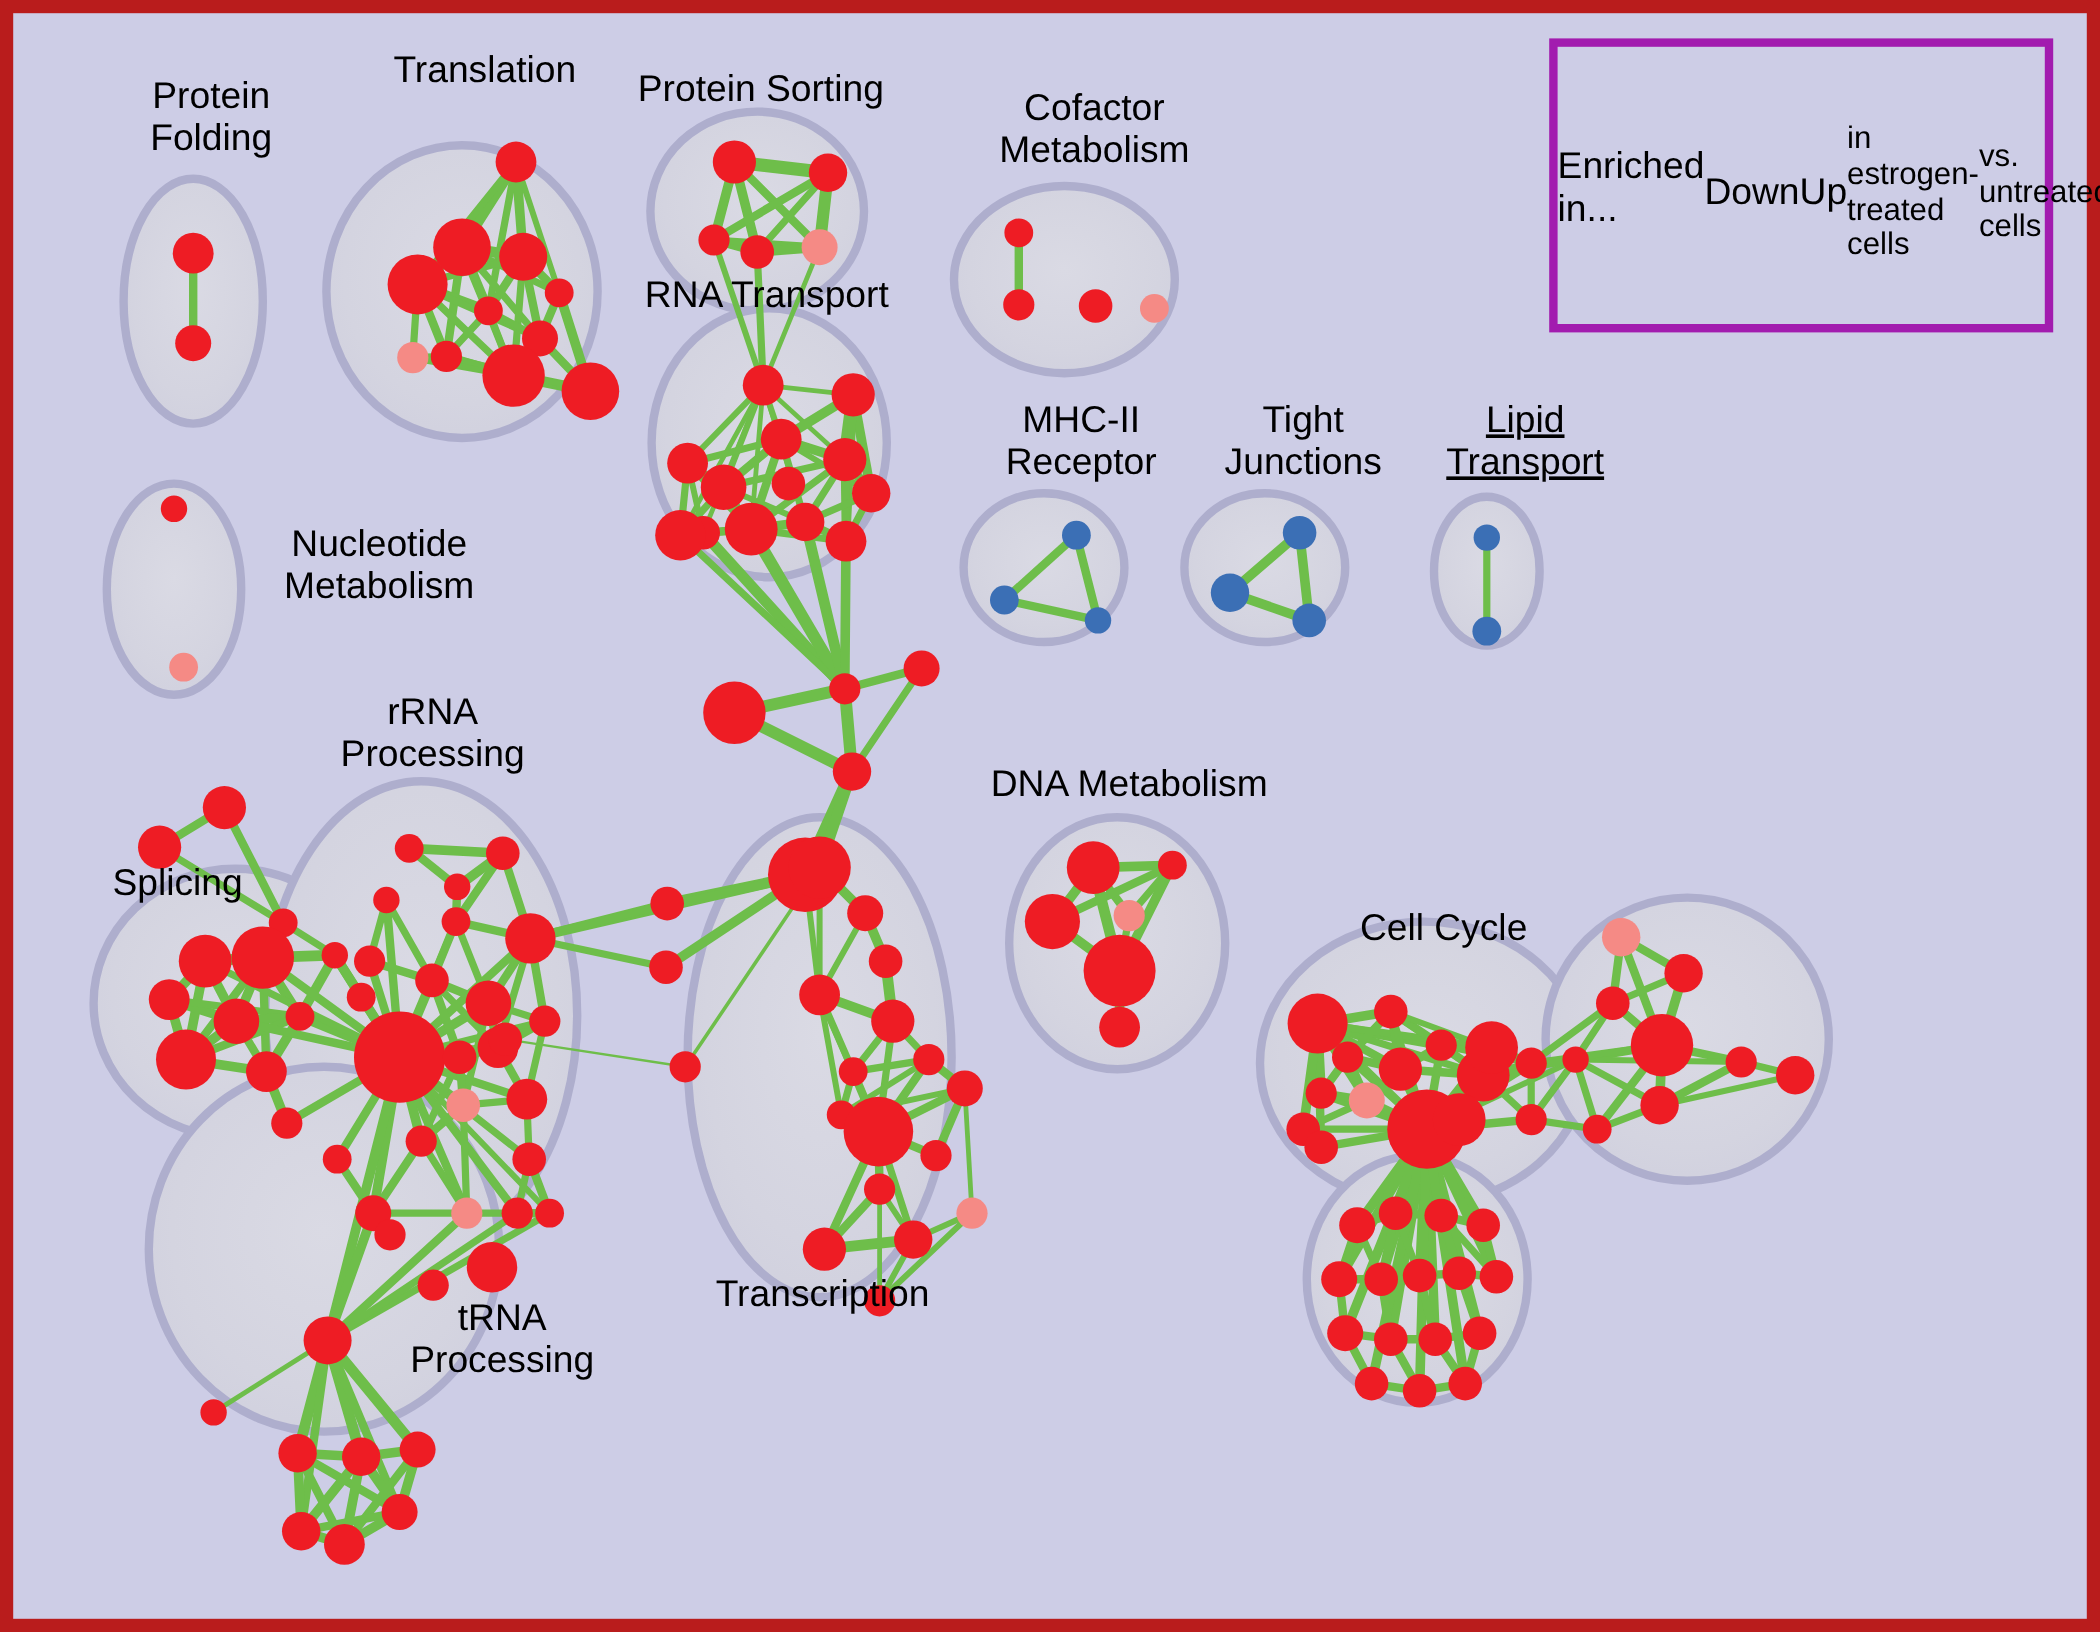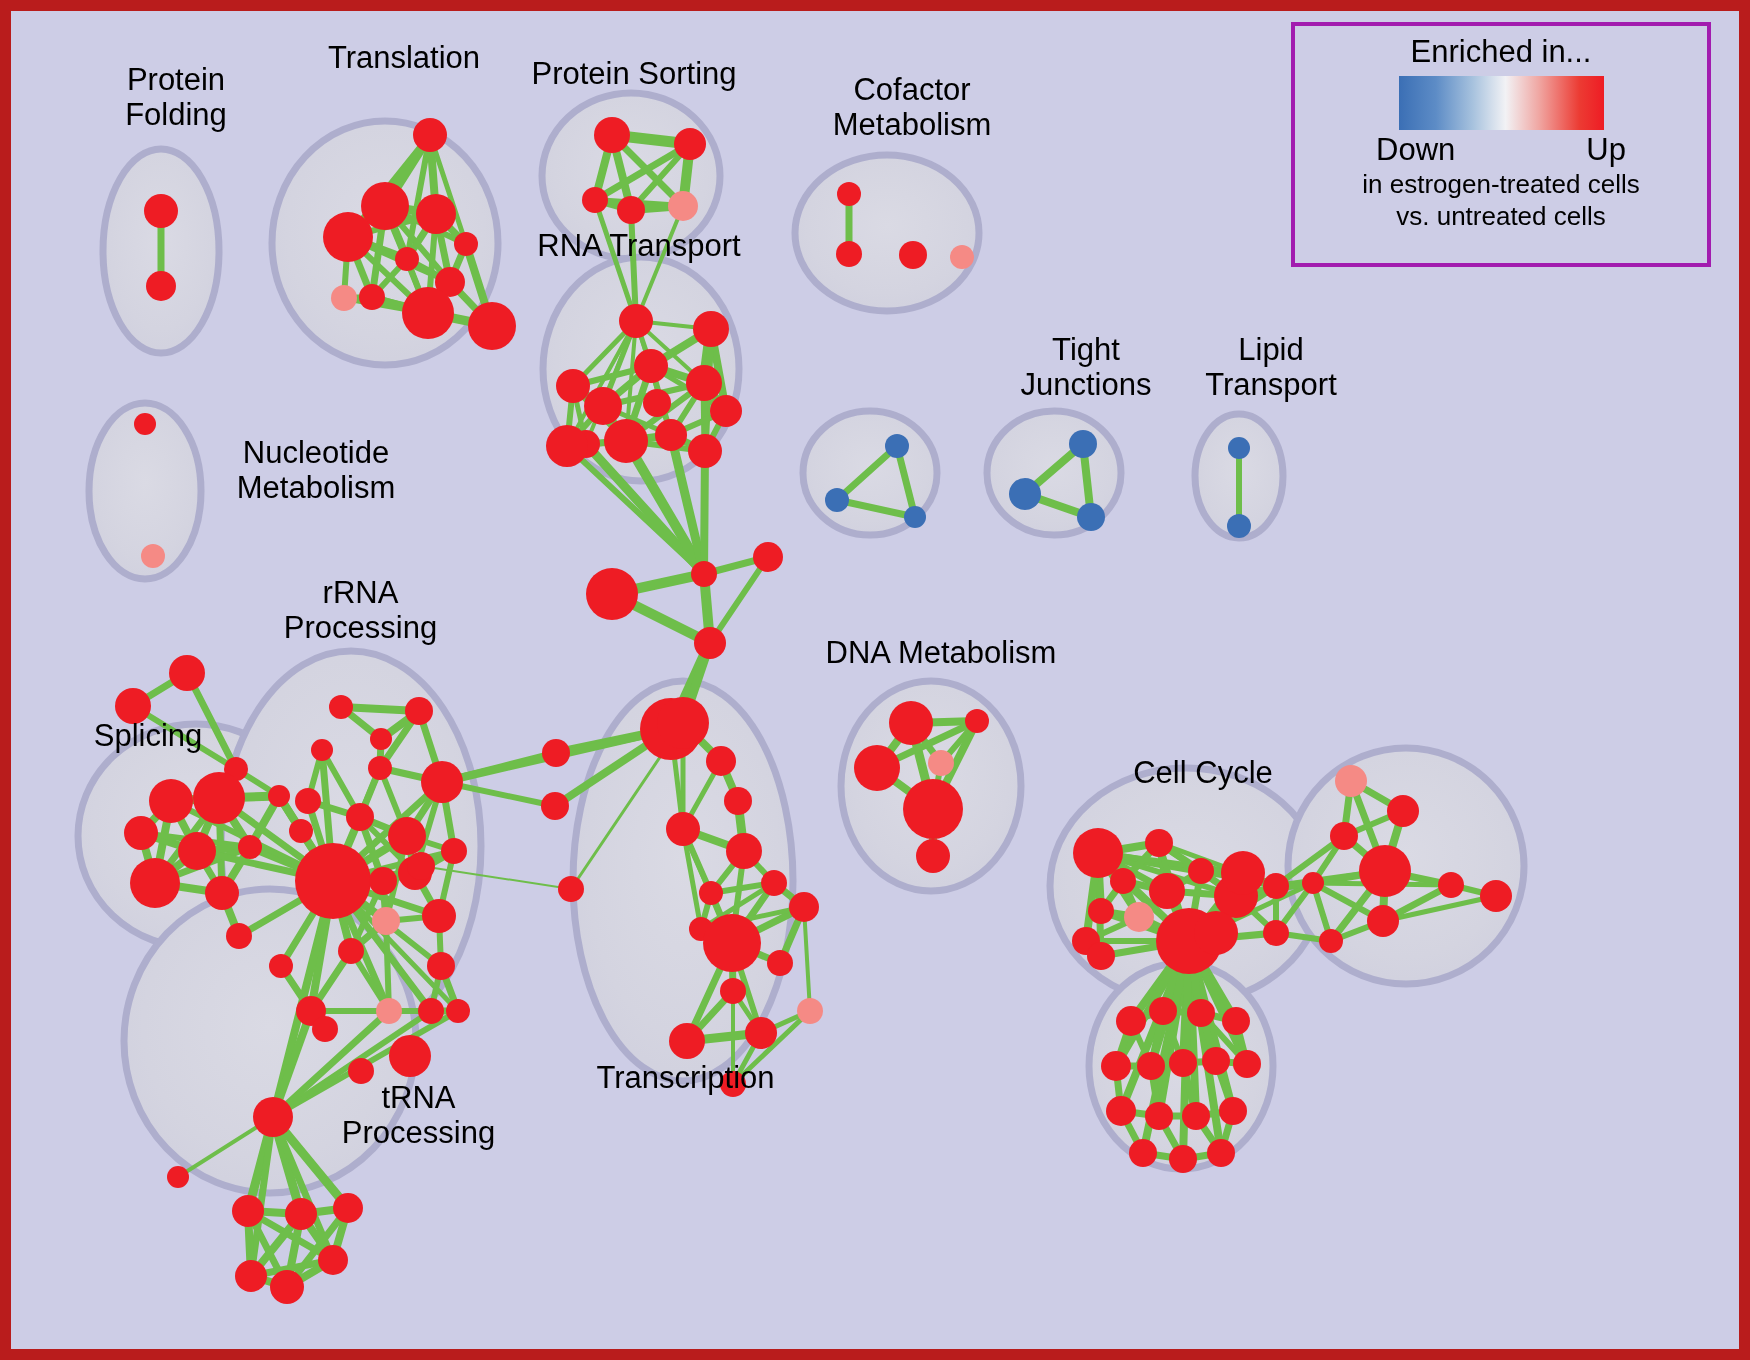--- a/index.html
+++ b/index.html
@@ -3,23 +3,23 @@
 <meta charset="utf-8">
 <style>
   html,body{margin:0;padding:0;background:#ffffff;}
   body{font-family:"Liberation Sans",sans-serif;}
   #stage{position:relative;width:1750px;height:1360px;background:#b91c1c;overflow:hidden;}
   #canvasWrap{position:absolute;left:11px;top:11px;width:1728px;height:1338px;background:#cdcde6;}
   svg#net{position:absolute;left:0;top:0;width:1728px;height:1338px;display:block;}
   .clabel{position:absolute;color:#000;font-family:"Liberation Sans",sans-serif;
           font-size:31px;line-height:1.12;font-weight:400;white-space:pre;text-align:center;}
   
-  #legend{position:absolute;left:1280px;top:11px;width:420px;height:245px;
-          background:#cdcde6;border:4px solid #a21caf;box-sizing:border-box;
-          display:flex;flex-direction:column;align-items:center;padding-top:8px;}
+  #legend{position:absolute;left:1280px;top:21px;width:420px;height:245px;
+          background:#cdcde6;border:7px solid #a21caf;box-sizing:border-box;
+          display:flex;flex-direction:row;align-items:center;padding-top:8px;}
   #legend .ltitle{font-size:31px;color:#000;margin-bottom:6px;}
   #gradbar{width:205px;height:54px;
            background:linear-gradient(to right,#3b6fb5 0%,#5d8cc6 18%,#a7c2de 36%,#f2f2f5 52%,#f0a8a4 68%,#ec3b33 88%,#ee1c24 100%);}
   #legend .lrow{width:250px;display:flex;justify-content:space-between;margin-top:2px;}
   #legend .lrow span{font-size:31px;color:#000;}
   #legend .lsub{font-size:26px;color:#000;text-align:left;line-height:1.15;margin-top:2px;}
 </style>
 </head>
 <body>
 
@@ -725,23 +725,25 @@
 
     <div class="clabel" style="left:60px;  top:52px;  width:210px;">Protein
 Folding</div>
     <div class="clabel" style="left:278px; top:30px;  width:230px;">Translation</div>
     <div class="clabel" style="left:498px; top:46px;  width:250px;">Protein Sorting</div>
     <div class="clabel" style="left:508px; top:218px; width:240px;">RNA Transport</div>
     <div class="clabel" style="left:786px; top:62px;  width:230px;">Cofactor
 Metabolism</div>
     <div class="clabel" style="left:190px; top:425px; width:230px;">Nucleotide
 Metabolism</div>
+    <div class="clabel" style="left:790px; top:322px; width:200px;">MHC-II
+Receptor</div>
     <div class="clabel" style="left:975px; top:322px; width:200px;">Tight
 Junctions</div>
-    <div class="clabel" style="left:1160px;top:322px; width:200px;">Lipid
+    <div class="clabel" style="left:1160px;top:322px; width:200px;text-decoration:underline;">Lipid
 Transport</div>
     <div class="clabel" style="left:42px;  top:708px; width:190px;">Splicing</div>
     <div class="clabel" style="left:242px; top:565px; width:215px;">rRNA
 Processing</div>
     <div class="clabel" style="left:300px; top:1070px;width:215px;">tRNA
 Processing</div>
     <div class="clabel" style="left:562px; top:1050px;width:225px;">Transcription</div>
     <div class="clabel" style="left:800px; top:625px; width:260px;">DNA Metabolism</div>
     <div class="clabel" style="left:1092px;top:745px; width:200px;">Cell Cycle</div>
 

